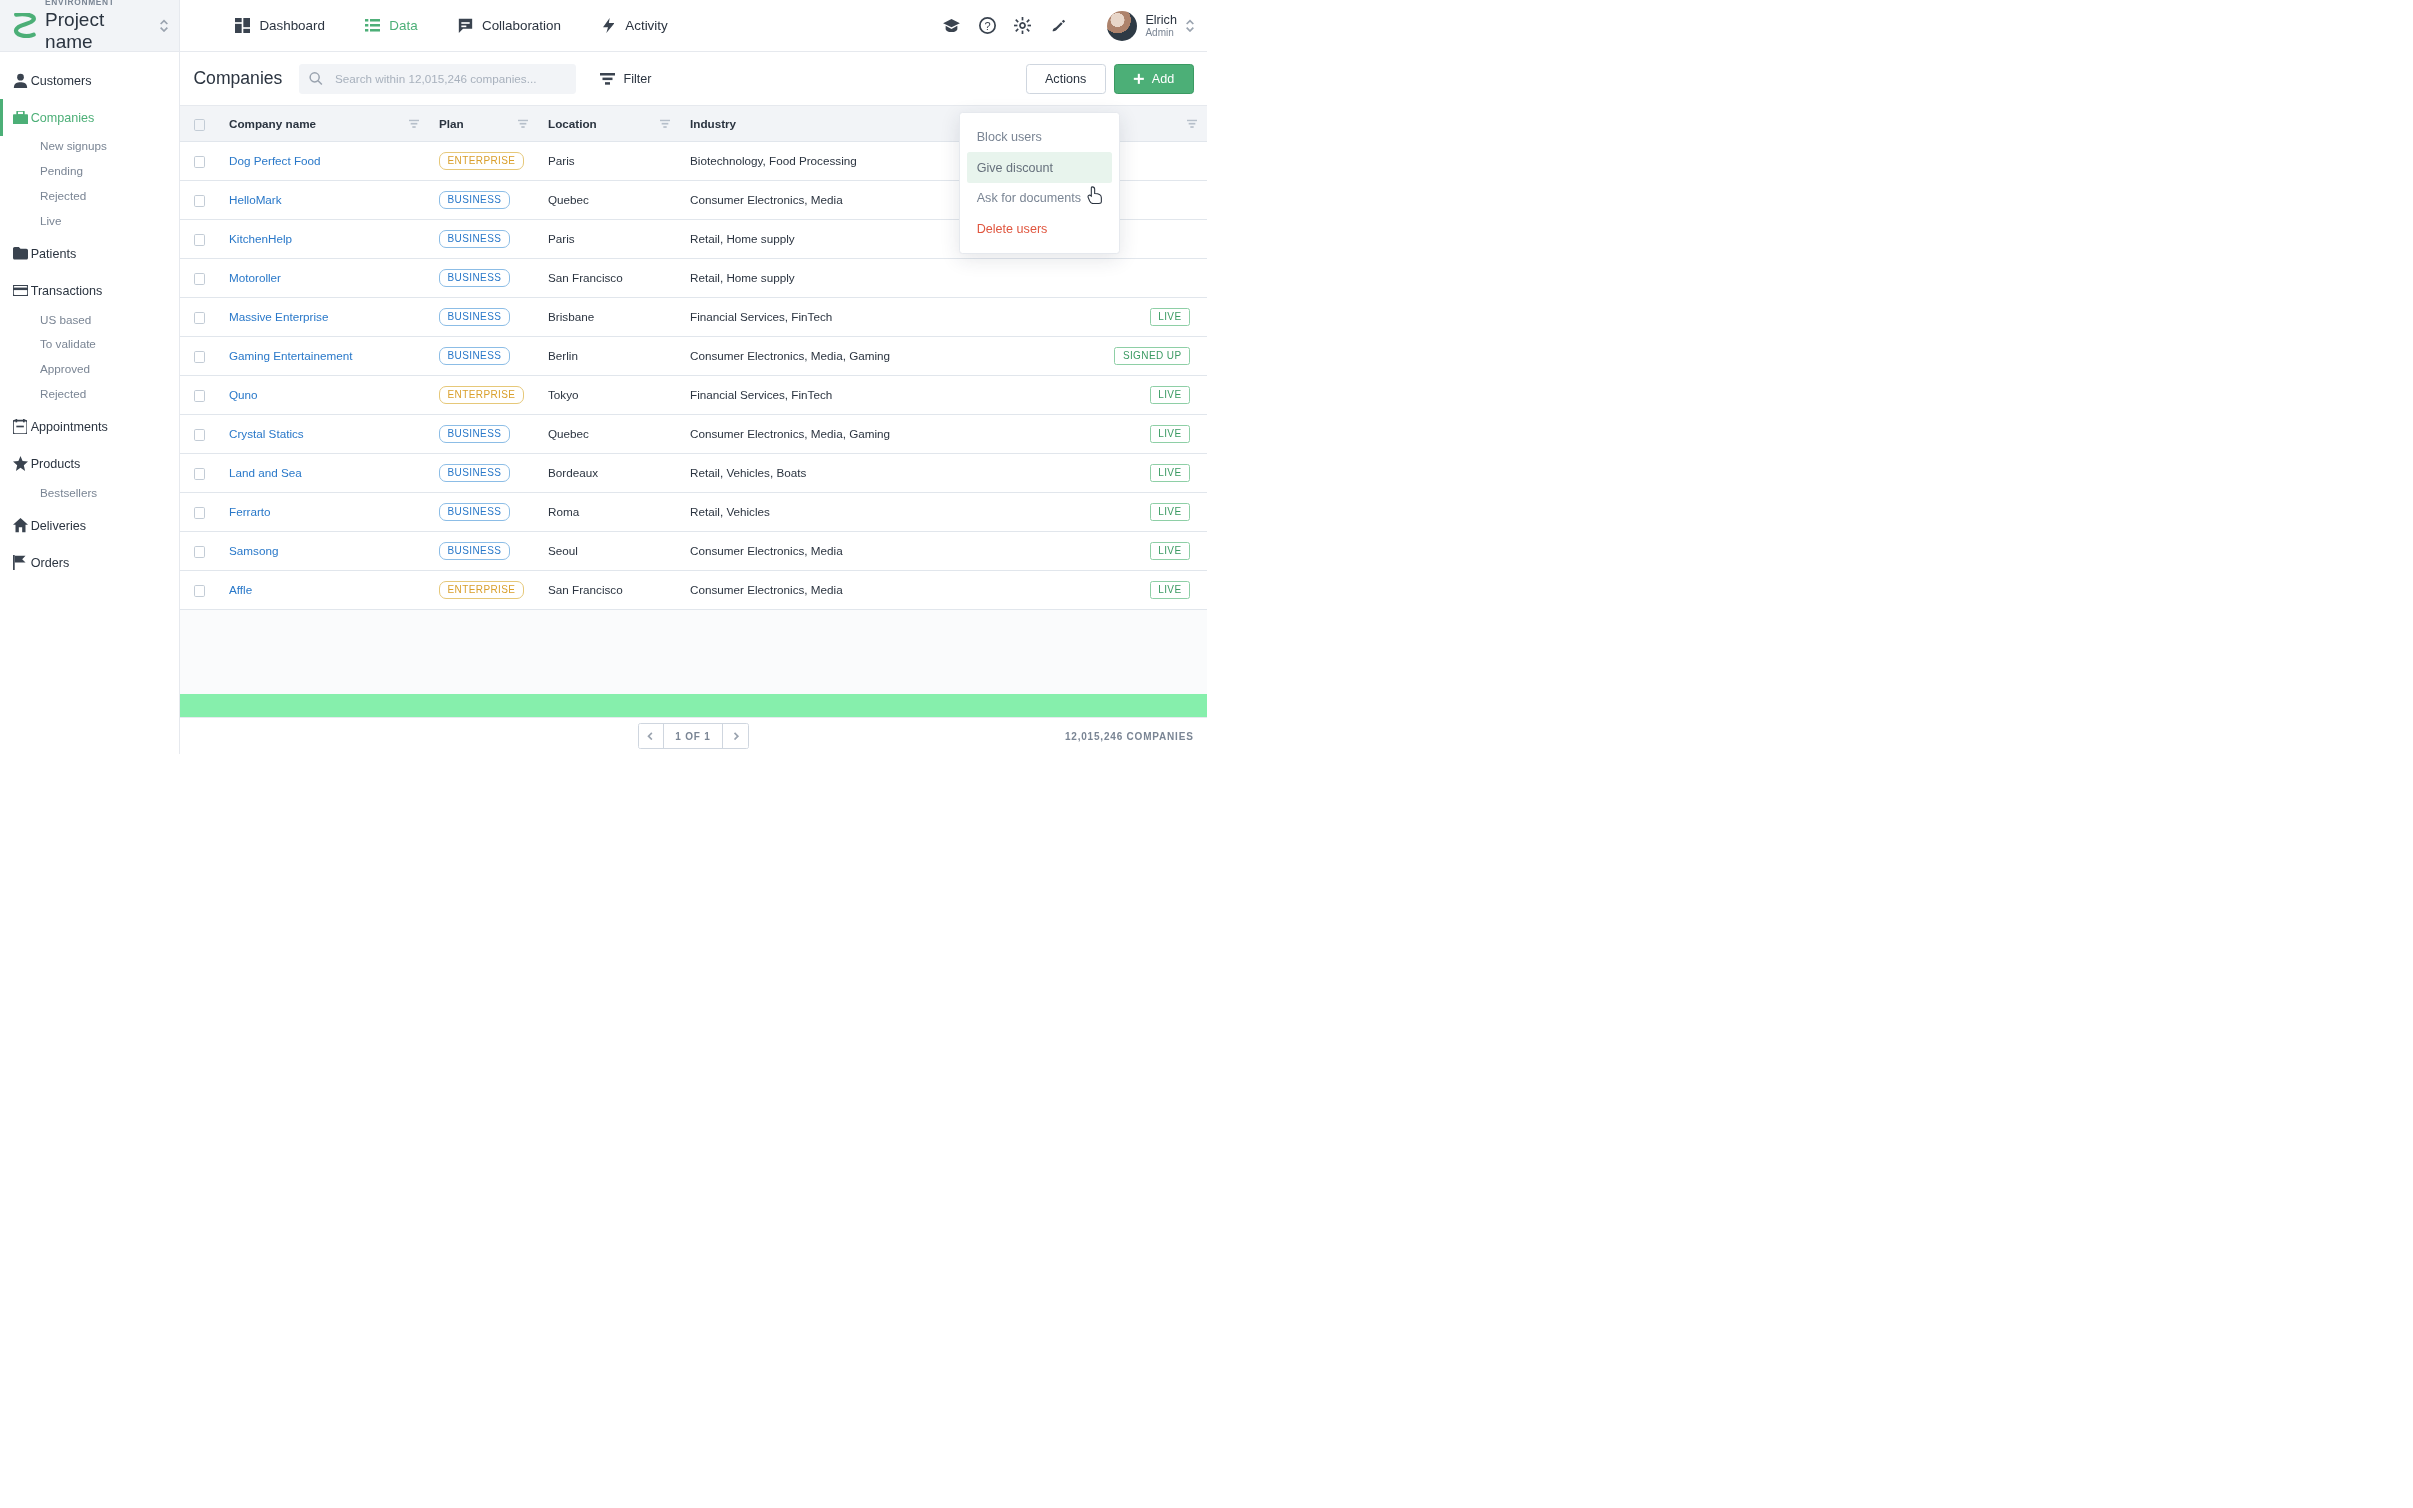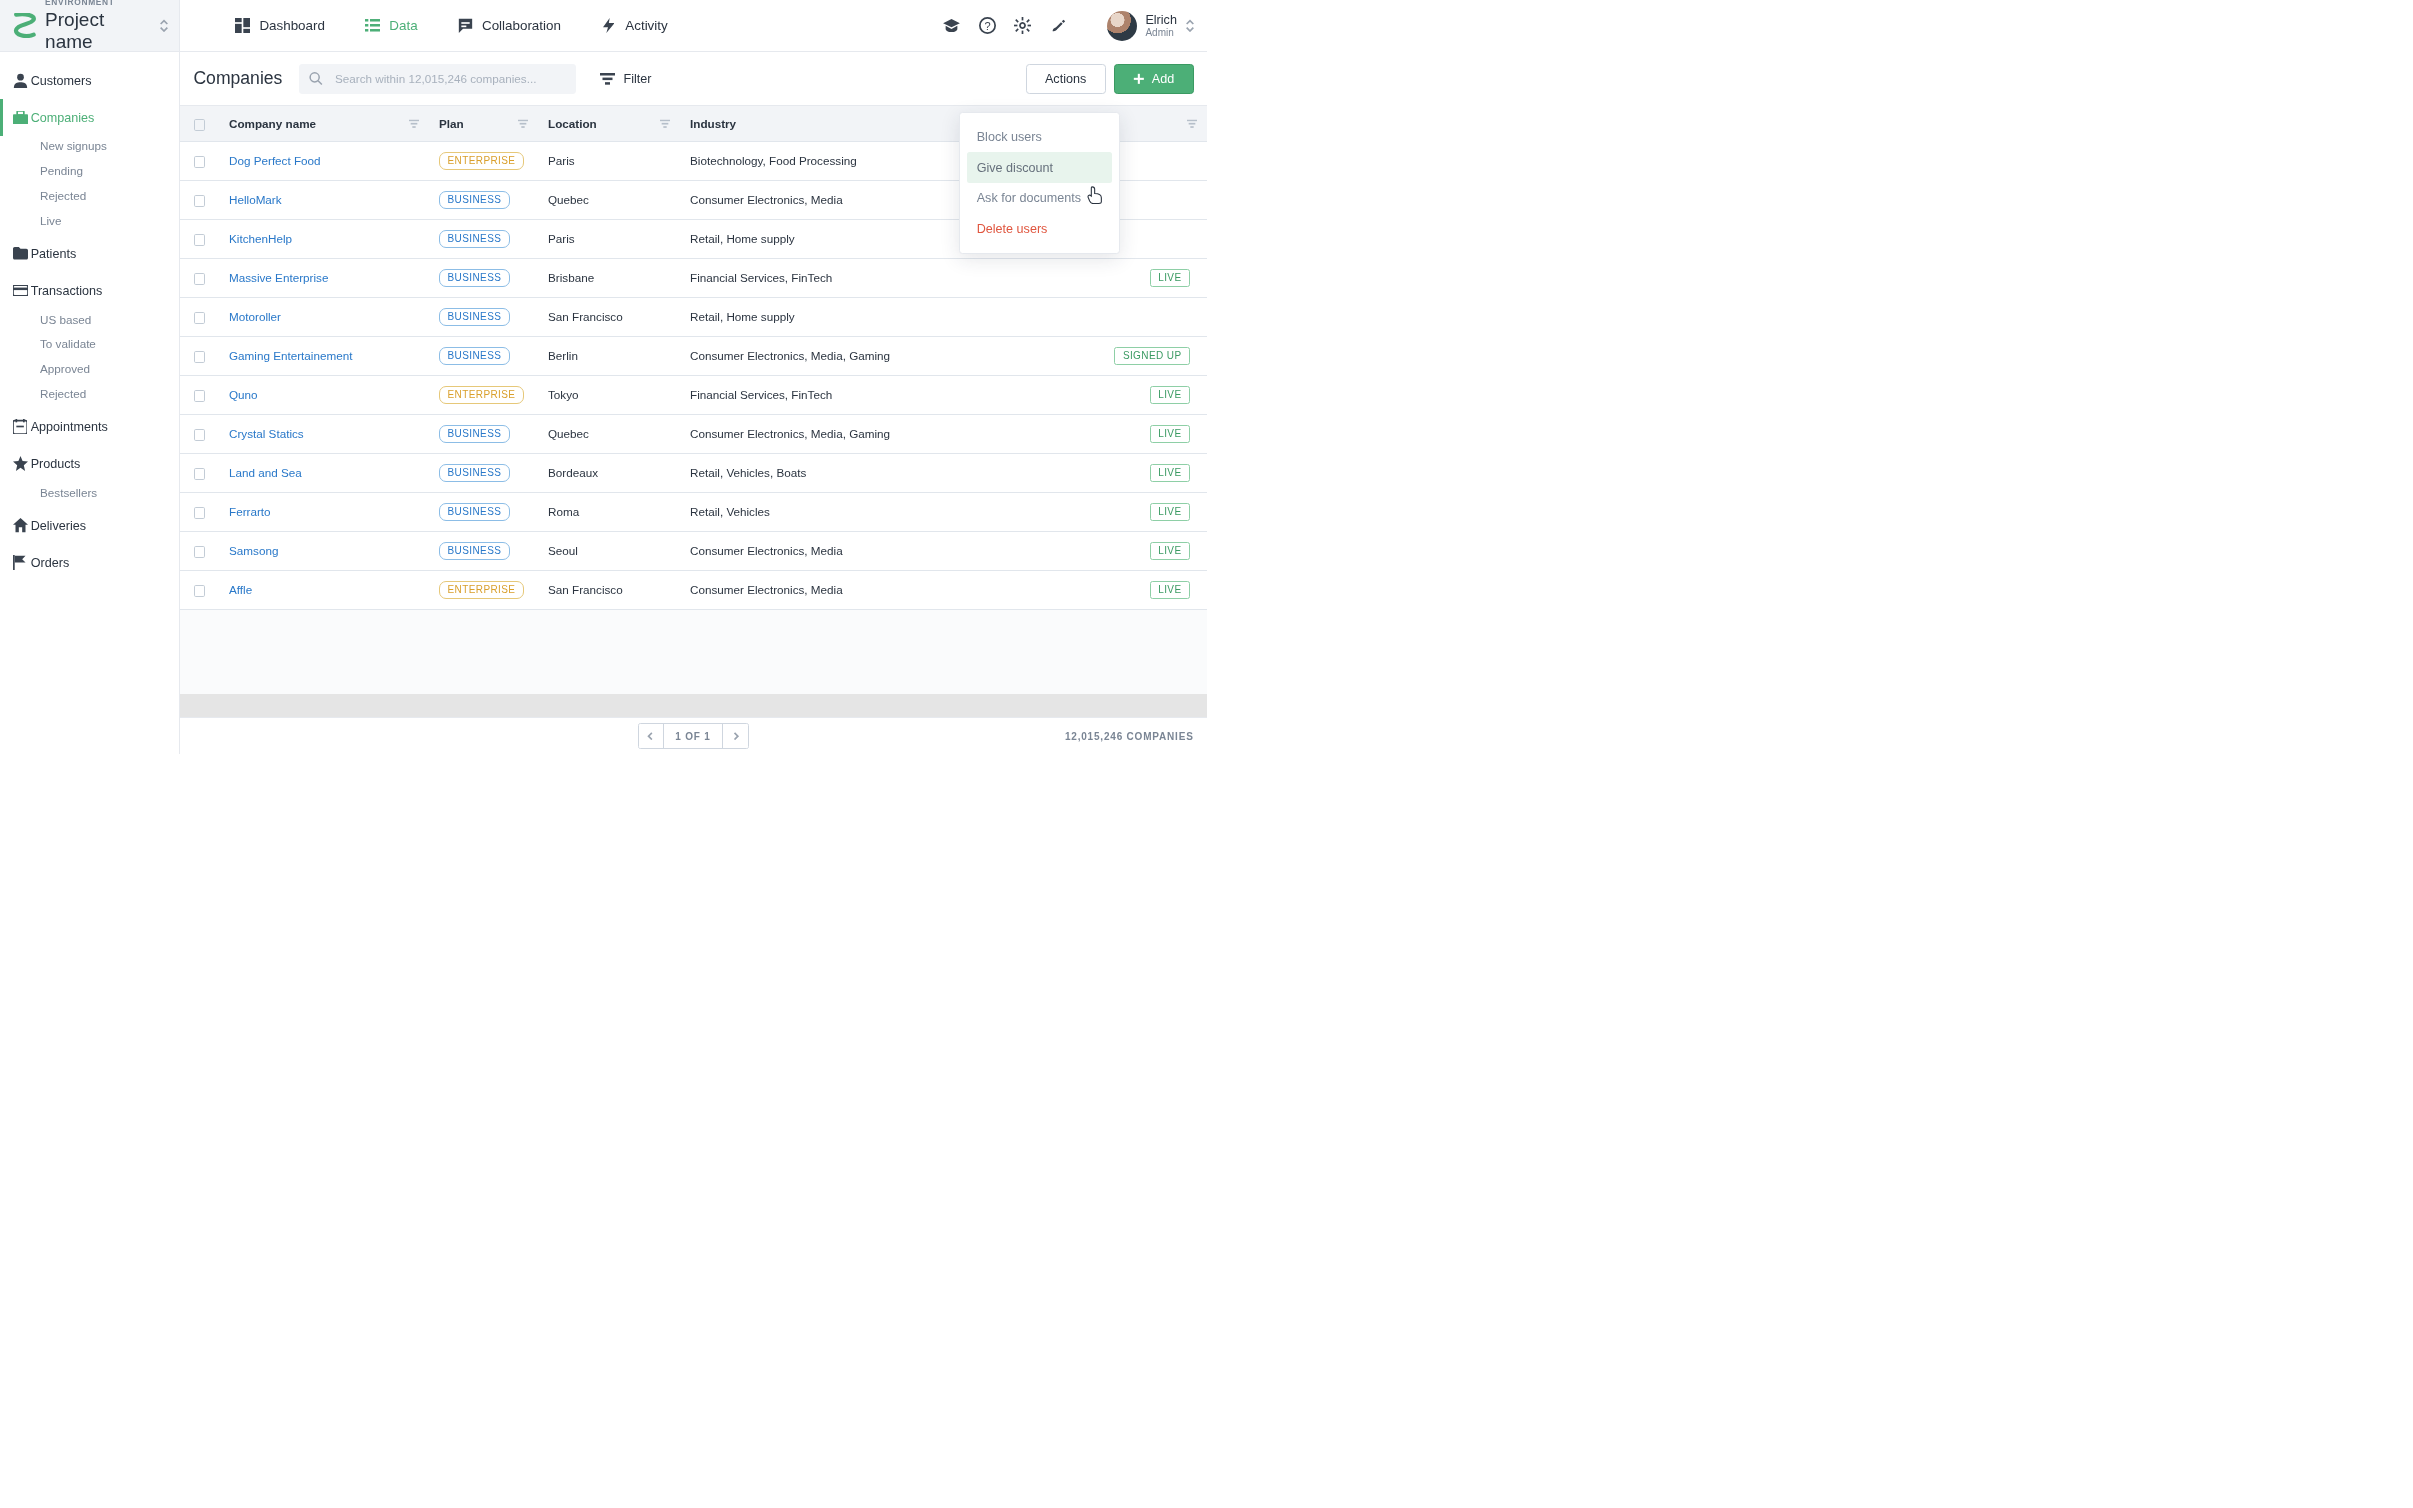--- a/index.html
+++ b/index.html
@@ -179,21 +179,21 @@
     align-items: center;
     gap: 6.7px;
     cursor: pointer;
     font-weight: 500;
   }
   .btn-outline { border: 0.8px solid #cfd6df; background: #fff; color: var(--text); }
   .btn-green { background: var(--green); color: #fff; border: 0.8px solid var(--green-dark); }
   .btn-green svg { stroke: #fff; stroke-width:2.5; }
 
   
-  .table-wrap { flex:1; overflow-y:auto; background:#e5e5e5; }
+  .table-wrap { flex:1; overflow-y:auto; background:#86efac; }
   table { width:100%; border-collapse: collapse; background:#fff; }
   thead th {
     background: var(--bg-soft);
     text-align: left;
     font-size: 11.7px;
     font-weight: 600;
     color: var(--text);
     height: 35px;
     border-bottom: 0.8px solid var(--border-table);
     padding: 0 10px;
@@ -597,33 +597,33 @@
             <tr>
               <td class="col-check"><span class="chk"></span></td>
               <td class="col-name"><span class="company-link">KitchenHelp</span></td>
               <td class="col-plan"><span class="badge badge-business">BUSINESS</span></td>
               <td class="col-loc">Paris</td>
               <td class="col-ind">Retail, Home supply</td>
               <td class="col-status"></td>
             </tr>
             <tr>
               <td class="col-check"><span class="chk"></span></td>
+              <td class="col-name"><span class="company-link">Motoroller</span></td>
+              <td class="col-plan"><span class="badge badge-business">BUSINESS</span></td>
+              <td class="col-loc">San Francisco</td>
+              <td class="col-ind">Retail, Home supply</td>
+              <td class="col-status"></td>
+            </tr>
+            <tr>
+              <td class="col-check"><span class="chk"></span></td>
               <td class="col-name"><span class="company-link">Massive Enterprise</span></td>
               <td class="col-plan"><span class="badge badge-business">BUSINESS</span></td>
               <td class="col-loc">Brisbane</td>
               <td class="col-ind">Financial Services, FinTech</td>
               <td class="col-status"><span class="status-pill">LIVE</span></td>
-            </tr>
-            <tr>
-              <td class="col-check"><span class="chk"></span></td>
-              <td class="col-name"><span class="company-link">Motoroller</span></td>
-              <td class="col-plan"><span class="badge badge-business">BUSINESS</span></td>
-              <td class="col-loc">San Francisco</td>
-              <td class="col-ind">Retail, Home supply</td>
-              <td class="col-status"></td>
             </tr>
             <tr>
               <td class="col-check"><span class="chk"></span></td>
               <td class="col-name"><span class="company-link">Gaming Entertainement</span></td>
               <td class="col-plan"><span class="badge badge-business">BUSINESS</span></td>
               <td class="col-loc">Berlin</td>
               <td class="col-ind">Consumer Electronics, Media, Gaming</td>
               <td class="col-status"><span class="status-pill">SIGNED UP</span></td>
             </tr>
             <tr>

